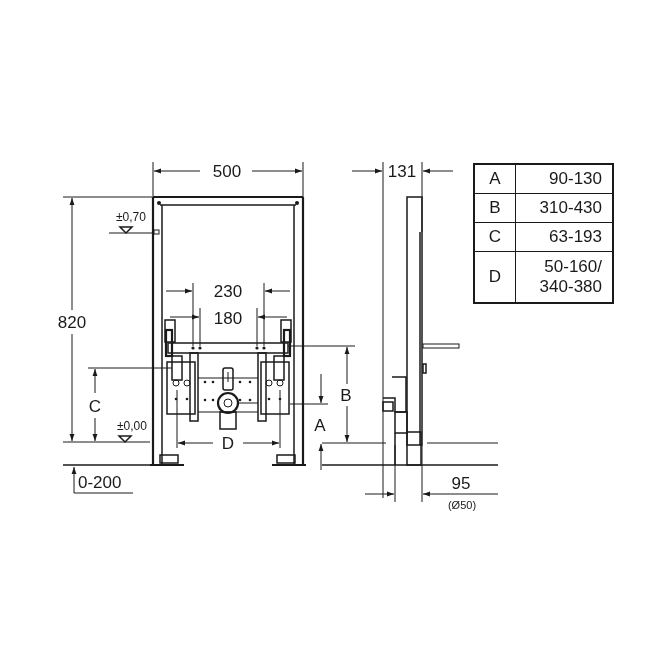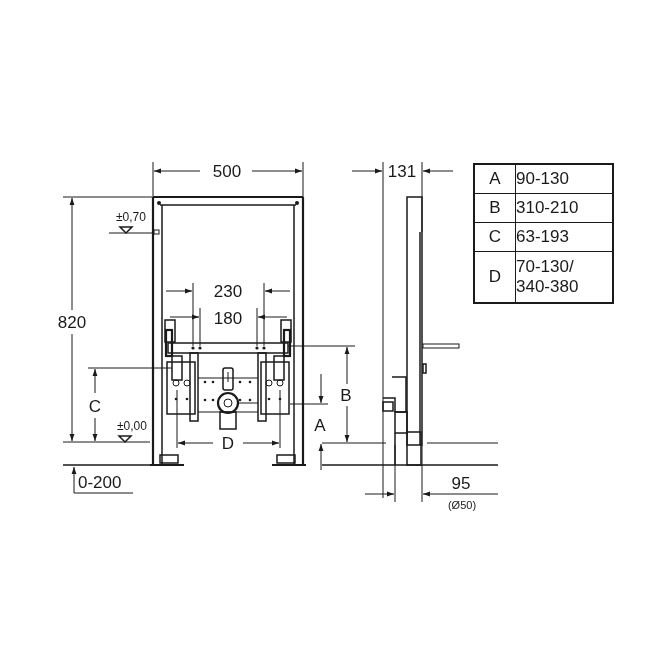--- a/index.html
+++ b/index.html
@@ -12,21 +12,21 @@
   .thick { stroke-width:2.2; }
   .fillk { fill:#1a1a1a; stroke:none; }
   .lbl { font-family:"Liberation Sans", sans-serif; fill:#1a1a1a; }
   .big { font-size:17px; }
   .sm { font-size:12px; }
   .xs { font-size:11px; }
   
   #dim-table { position:absolute; left:473px; top:163px; width:141px; border-collapse:collapse; border:2px solid #1a1a1a; }
   #dim-table td { border:1px solid #1a1a1a; font-family:"Liberation Sans", sans-serif; font-size:17px; color:#1a1a1a; padding:0; height:28px; line-height:20px; }
   #dim-table td.k { width:40px; text-align:center; }
-  #dim-table td.v { text-align:left; padding-right:22px; }
+  #dim-table td.v { text-align:right; padding-right:10px; }
   #dim-table tr.tall td { height:50px; }
 </style>
 </head>
 <body>
 
 <div id="stage">
 <svg width="660" height="660" viewBox="0 0 660 660">
   <defs>
     <marker id="ah" viewBox="0 0 10 10" refX="10" refY="5" markerWidth="9" markerHeight="7" orient="auto-start-reverse">
       <path d="M0,1.5 L10,5 L0,8.5 z" fill="#1a1a1a"></path>
@@ -217,28 +217,28 @@
 </svg>
 
 <table id="dim-table">
   <tbody>
         <tr>
     <td class="k">A</td>
     <td class="v">90-130</td>
   </tr>
   <tr>
     <td class="k">B</td>
-    <td class="v">310-210</td>
+    <td class="v">310-430</td>
   </tr>
   <tr>
     <td class="k">C</td>
     <td class="v">63-193</td>
   </tr>
   <tr class="tall">
     <td class="k">D</td>
     <td class="v">
-      <div>70-130/</div>
+      <div>50-160/</div>
       <div>340-380</div>
     </td>
   </tr>
 </tbody>
     </table>
 </div>
 
 </body></html>

